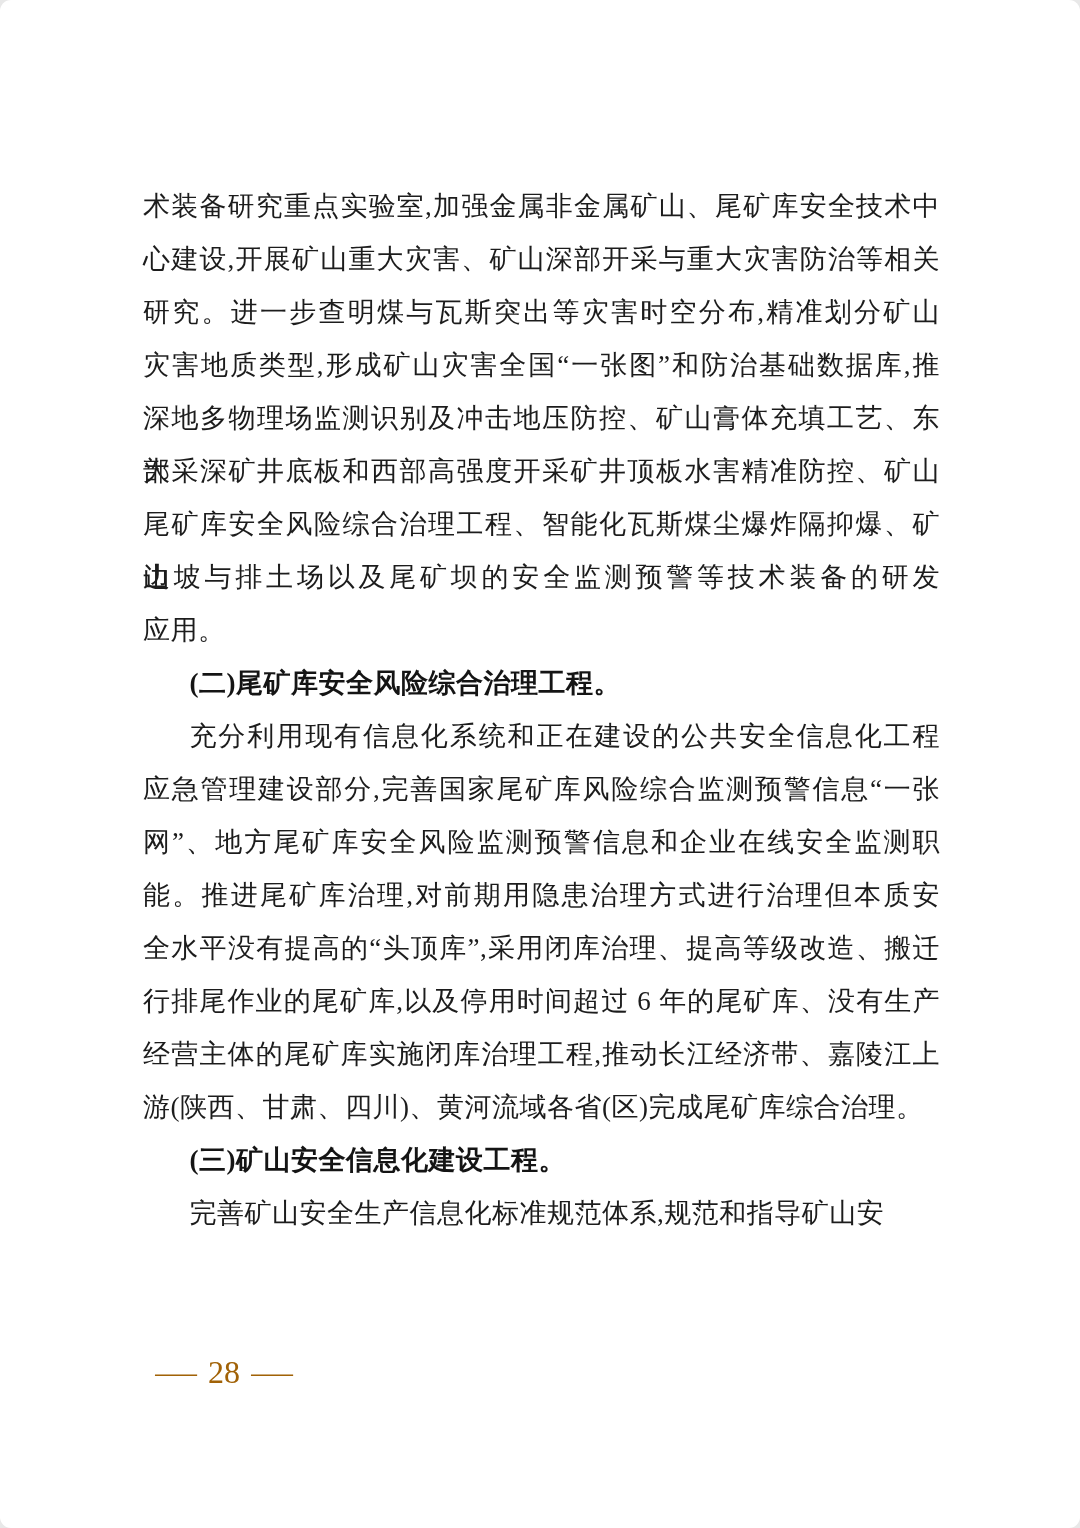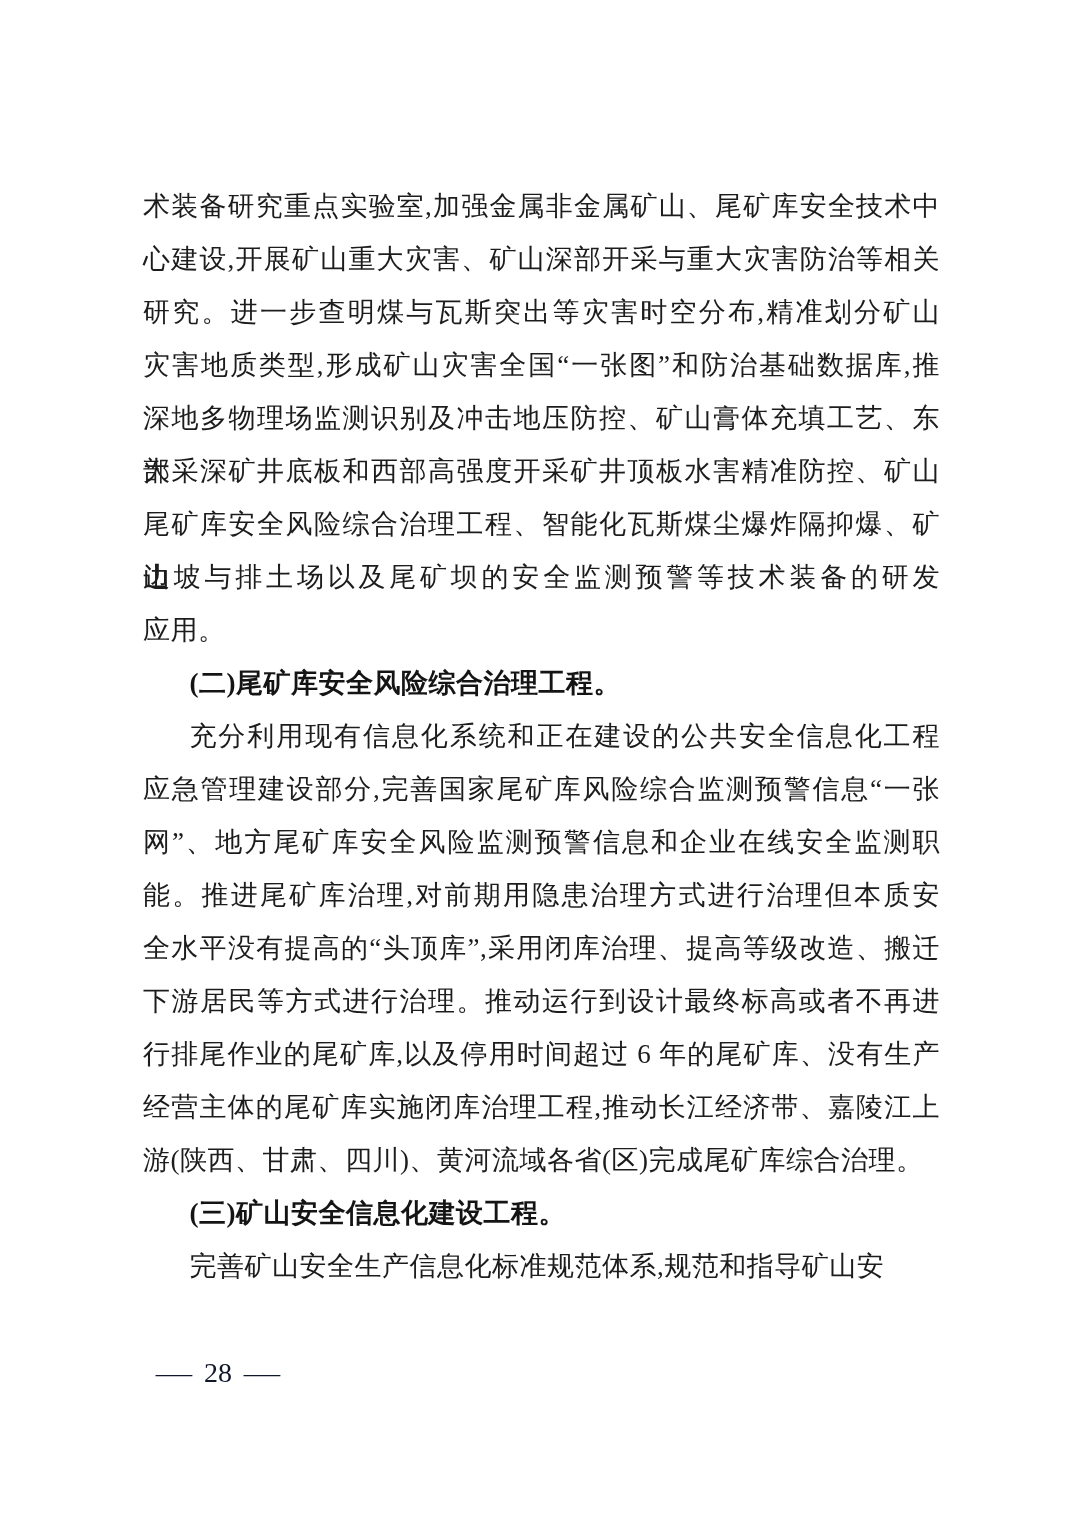--- a/index.html
+++ b/index.html
@@ -9,20 +9,21 @@
   }
   .page {
     position: relative;
     width: 1080px;
     height: 1528px;
     margin: 0 auto;
     background: #ffffff;
     overflow: hidden;
     font-family: "Liberation Serif", "DejaVu Serif", serif;
     color: #1c1c1c;
+    border-radius: 11px;
   }
   .content {
     position: absolute;
     top: 180px;
     left: 143px;
     width: 797px;
   }
   .line {
     font-size: 27px;
     line-height: 53px;
@@ -46,23 +47,23 @@
     font-weight: bold;
     text-align: left;
     text-align-last: left;
     color: #141414;
     font-family: Liberation Serif, serif;
   }
   .footer {
     position: absolute;
     top: 1346px;
     left: 160px;
-    font-size: 28px;
+    font-size: 32px;
     line-height: 53px;
-    color: #0f172a;
+    color: #a16207;
   }
   .footer span {
     display: inline-block;
   }
   .footer .dash {
     letter-spacing: 0;
     transform: scaleX(1.3);
   }
   .footer .num {
     margin: 0 16px;
@@ -82,21 +83,20 @@
     <div class="line">大采深矿井底板和西部高强度开采矿井顶板水害精准防控、矿山</div>
     <div class="line">尾矿库安全风险综合治理工程、智能化瓦斯煤尘爆炸隔抑爆、矿山</div>
     <div class="line">边坡与排土场以及尾矿坝的安全监测预警等技术装备的研发</div>
     <div class="line para-end">应用。</div>
     <div class="line heading indent">(二)尾矿库安全风险综合治理工程。</div>
     <div class="line indent">充分利用现有信息化系统和正在建设的公共安全信息化工程</div>
     <div class="line">应急管理建设部分,完善国家尾矿库风险综合监测预警信息“一张</div>
     <div class="line">网”、地方尾矿库安全风险监测预警信息和企业在线安全监测职</div>
     <div class="line">能。推进尾矿库治理,对前期用隐患治理方式进行治理但本质安</div>
     <div class="line">全水平没有提高的“头顶库”,采用闭库治理、提高等级改造、搬迁</div>
-    <div class="line">下游居民等方式进行治理。推动运行到设计最终标高或者不再进</div>
     <div class="line">行排尾作业的尾矿库,以及停用时间超过 6 年的尾矿库、没有生产</div>
     <div class="line">经营主体的尾矿库实施闭库治理工程,推动长江经济带、嘉陵江上</div>
     <div class="line para-end">游(陕西、甘肃、四川)、黄河流域各省(区)完成尾矿库综合治理。</div>
     <div class="line heading indent">(三)矿山安全信息化建设工程。</div>
     <div class="line indent para-end">完善矿山安全生产信息化标准规范体系,规范和指导矿山安</div>
   </div>
 
   <div class="footer">
     <span class="dash">—</span><span class="num">28</span><span class="dash">—</span>
   </div>

